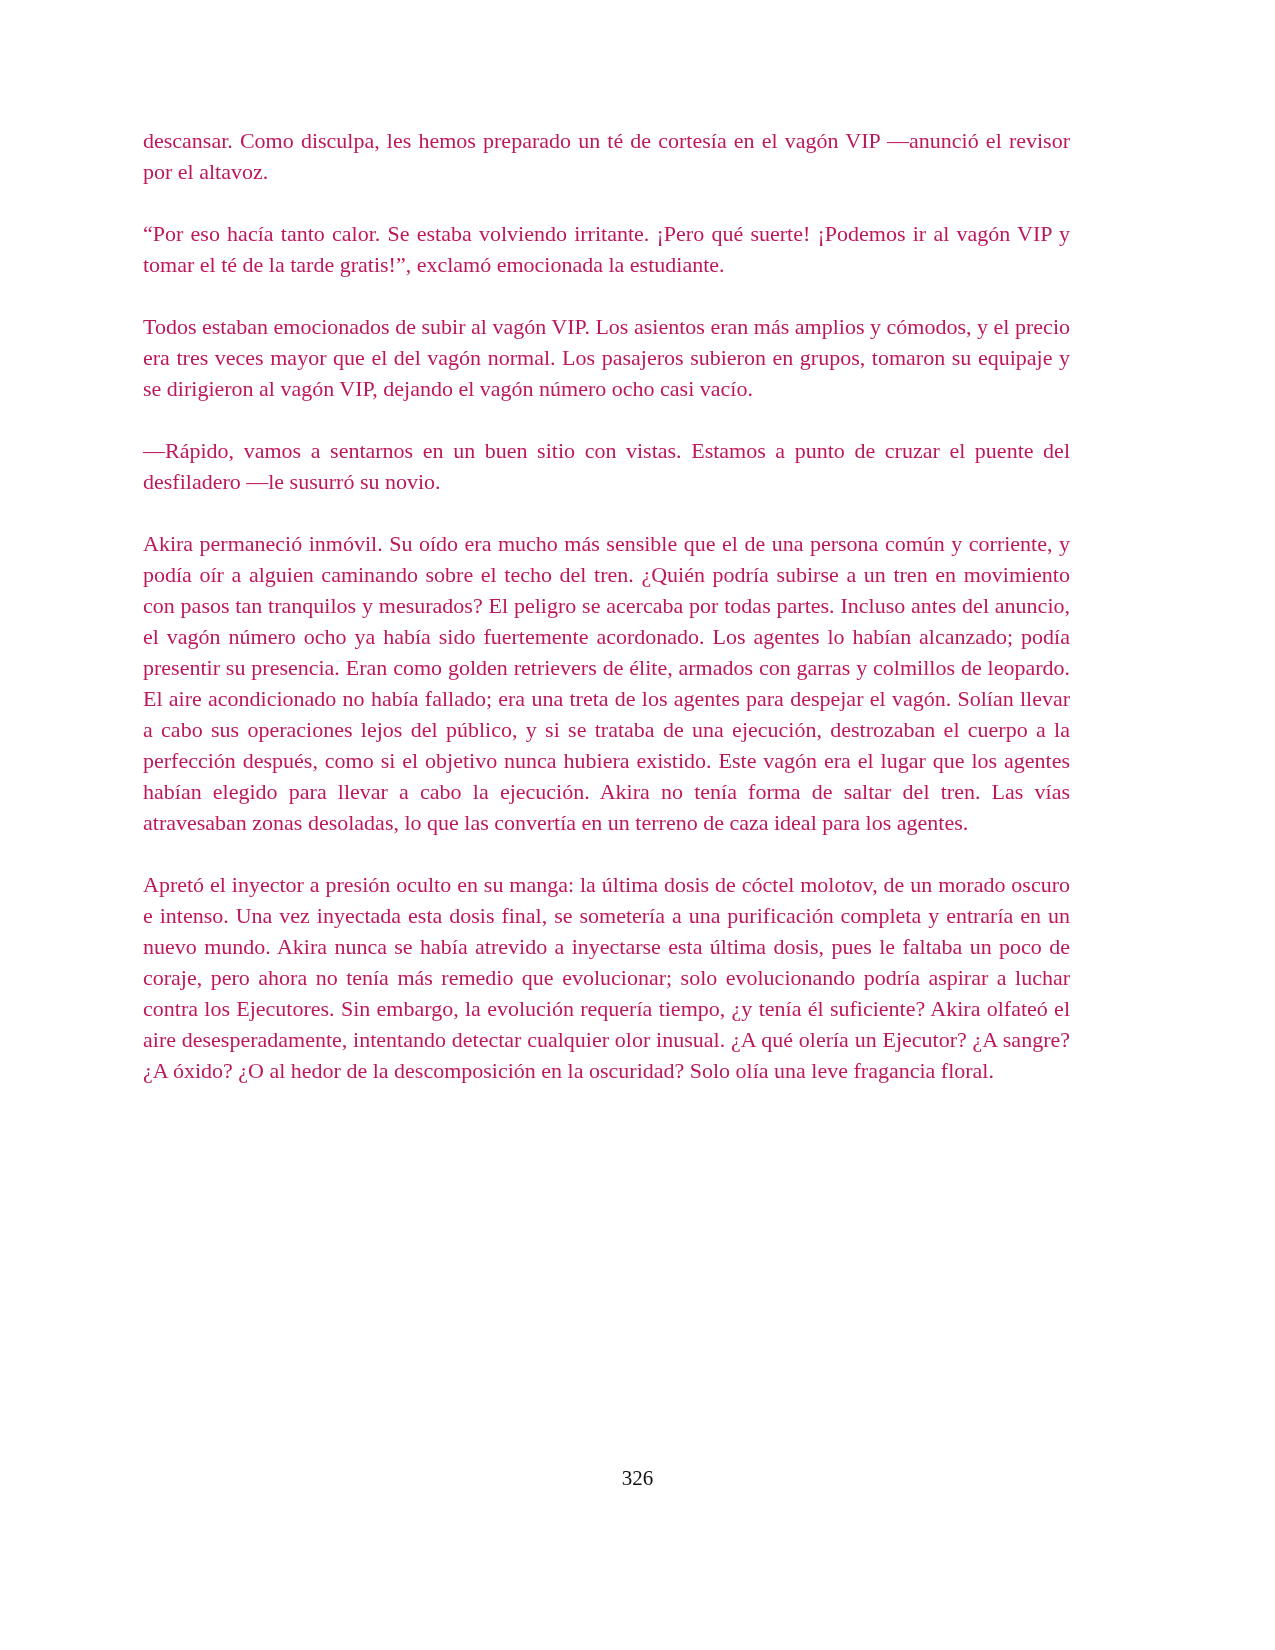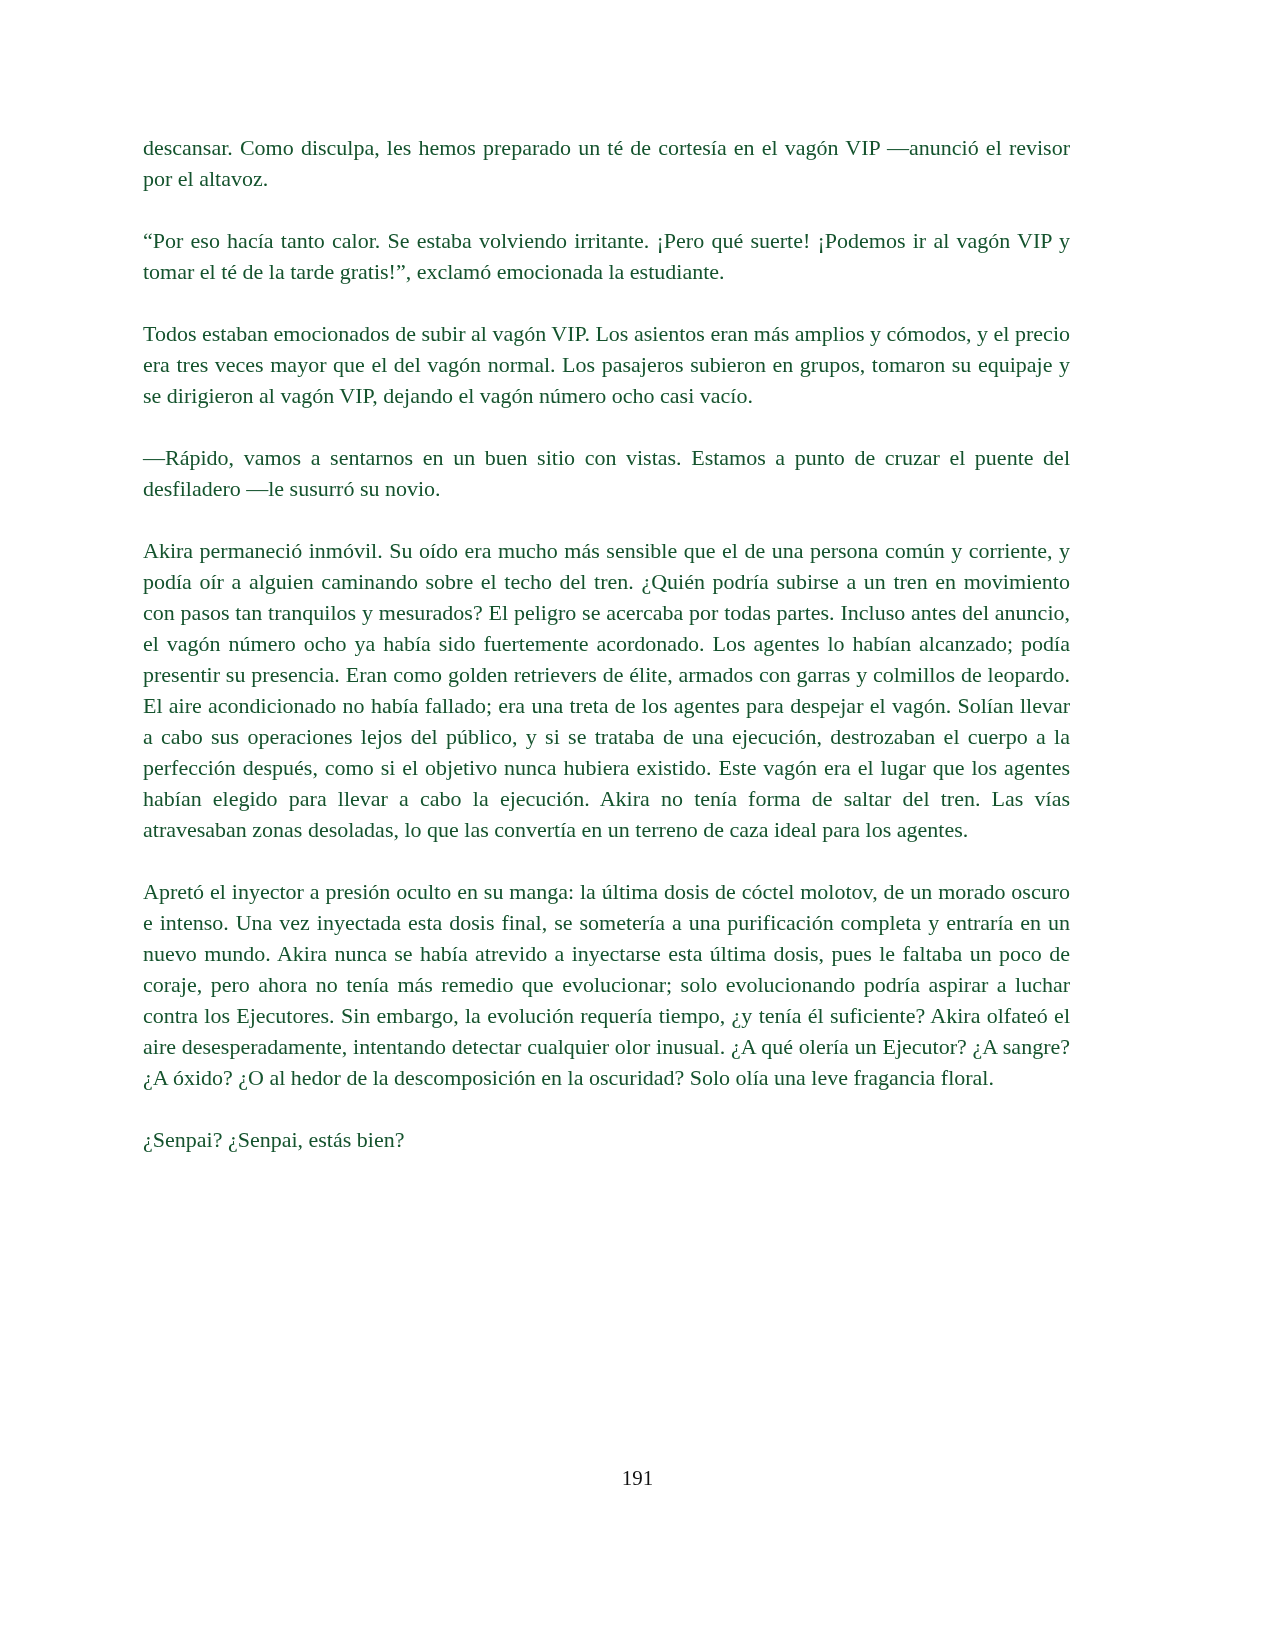--- a/index.html
+++ b/index.html
@@ -1,36 +1,35 @@
 <!DOCTYPE html>
 <html><head>
 <meta charset="utf-8">
 <style>
   html, body { margin: 0; padding: 0; background: #ffffff; }
   body { width: 1275px; height: 1650px; position: relative; overflow: hidden; }
   .page {
-    position: absolute; left: 143px; top: 132px; width: 927px;
+    position: absolute; left: 143px; top: 125px; width: 927px;
     font-family: "Liberation Serif", "DejaVu Serif", serif;
-    font-size: 22px; line-height: 31px; color: #14532d;
+    font-size: 22px; line-height: 31px; color: #be185d;
     text-align: justify;
   }
   .para { margin: 0 0 31px 0; }
   .page-number {
     position: absolute; left: 0; width: 1275px; top: 1466px;
     text-align: center;
     font-family: "Liberation Serif", "DejaVu Serif", serif;
     font-size: 21px; color: #111111;
   }
 </style>
 </head>
 <body>
 
 <div class="page">
   <p class="para">descansar. Como disculpa, les hemos preparado un té de cortesía en el vagón VIP —anunció el revisor por el altavoz.</p>
   <p class="para">“Por eso hacía tanto calor. Se estaba volviendo irritante. ¡Pero qué suerte! ¡Podemos ir al vagón VIP y tomar el té de la tarde gratis!”, exclamó emocionada la estudiante.</p>
   <p class="para">Todos estaban emocionados de subir al vagón VIP. Los asientos eran más amplios y cómodos, y el precio era tres veces mayor que el del vagón normal. Los pasajeros subieron en grupos, tomaron su equipaje y se dirigieron al vagón VIP, dejando el vagón número ocho casi vacío.</p>
   <p class="para">—Rápido, vamos a sentarnos en un buen sitio con vistas. Estamos a punto de cruzar el puente del desfiladero —le susurró su novio.</p>
   <p class="para">Akira permaneció inmóvil. Su oído era mucho más sensible que el de una persona común y corriente, y podía oír a alguien caminando sobre el techo del tren. ¿Quién podría subirse a un tren en movimiento con pasos tan tranquilos y mesurados? El peligro se acercaba por todas partes. Incluso antes del anuncio, el vagón número ocho ya había sido fuertemente acordonado. Los agentes lo habían alcanzado; podía presentir su presencia. Eran como golden retrievers de élite, armados con garras y colmillos de leopardo. El aire acondicionado no había fallado; era una treta de los agentes para despejar el vagón. Solían llevar a cabo sus operaciones lejos del público, y si se trataba de una ejecución, destrozaban el cuerpo a la perfección después, como si el objetivo nunca hubiera existido. Este vagón era el lugar que los agentes habían elegido para llevar a cabo la ejecución. Akira no tenía forma de saltar del tren. Las vías atravesaban zonas desoladas, lo que las convertía en un terreno de caza ideal para los agentes.</p>
   <p class="para">Apretó el inyector a presión oculto en su manga: la última dosis de cóctel molotov, de un morado oscuro e intenso. Una vez inyectada esta dosis final, se sometería a una purificación completa y entraría en un nuevo mundo. Akira nunca se había atrevido a inyectarse esta última dosis, pues le faltaba un poco de coraje, pero ahora no tenía más remedio que evolucionar; solo evolucionando podría aspirar a luchar contra los Ejecutores. Sin embargo, la evolución requería tiempo, ¿y tenía él suficiente? Akira olfateó el aire desesperadamente, intentando detectar cualquier olor inusual. ¿A qué olería un Ejecutor? ¿A sangre? ¿A óxido? ¿O al hedor de la descomposición en la oscuridad? Solo olía una leve fragancia floral.</p>
-  <p class="para">¿Senpai? ¿Senpai, estás bien?</p>
 </div>
 
-<div class="page-number">191</div>
+<div class="page-number">326</div>
 
 </body></html>

